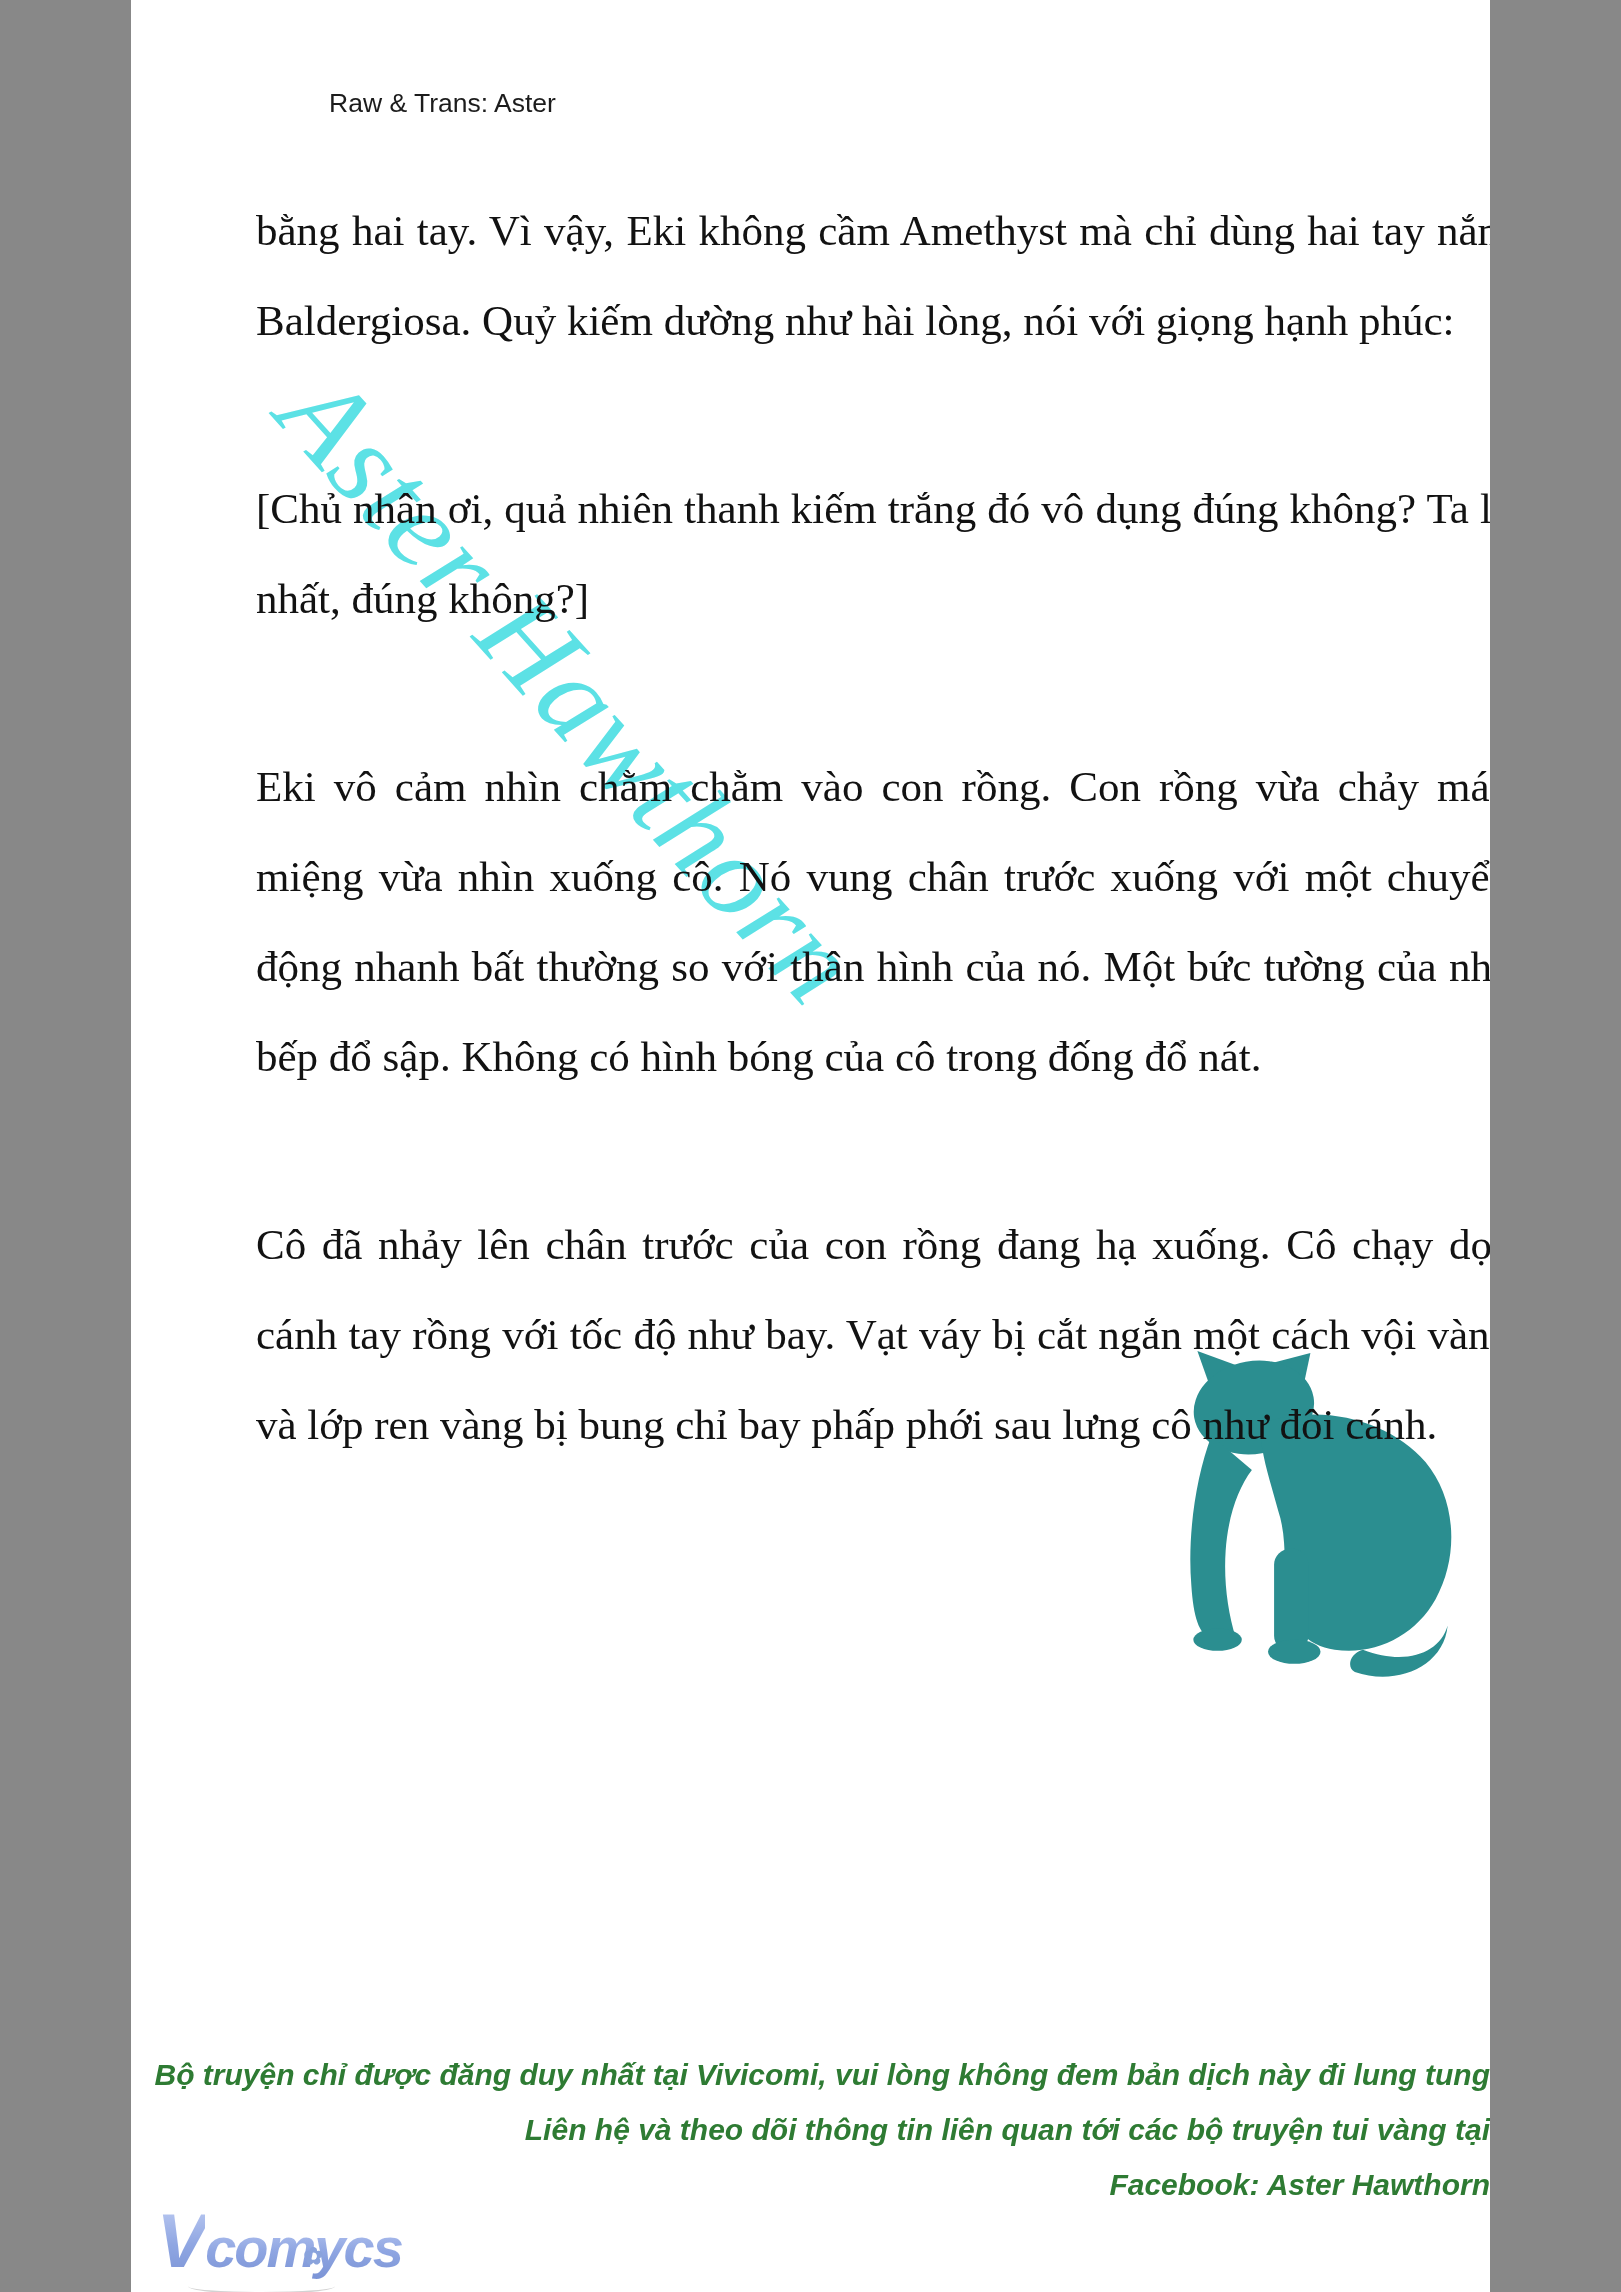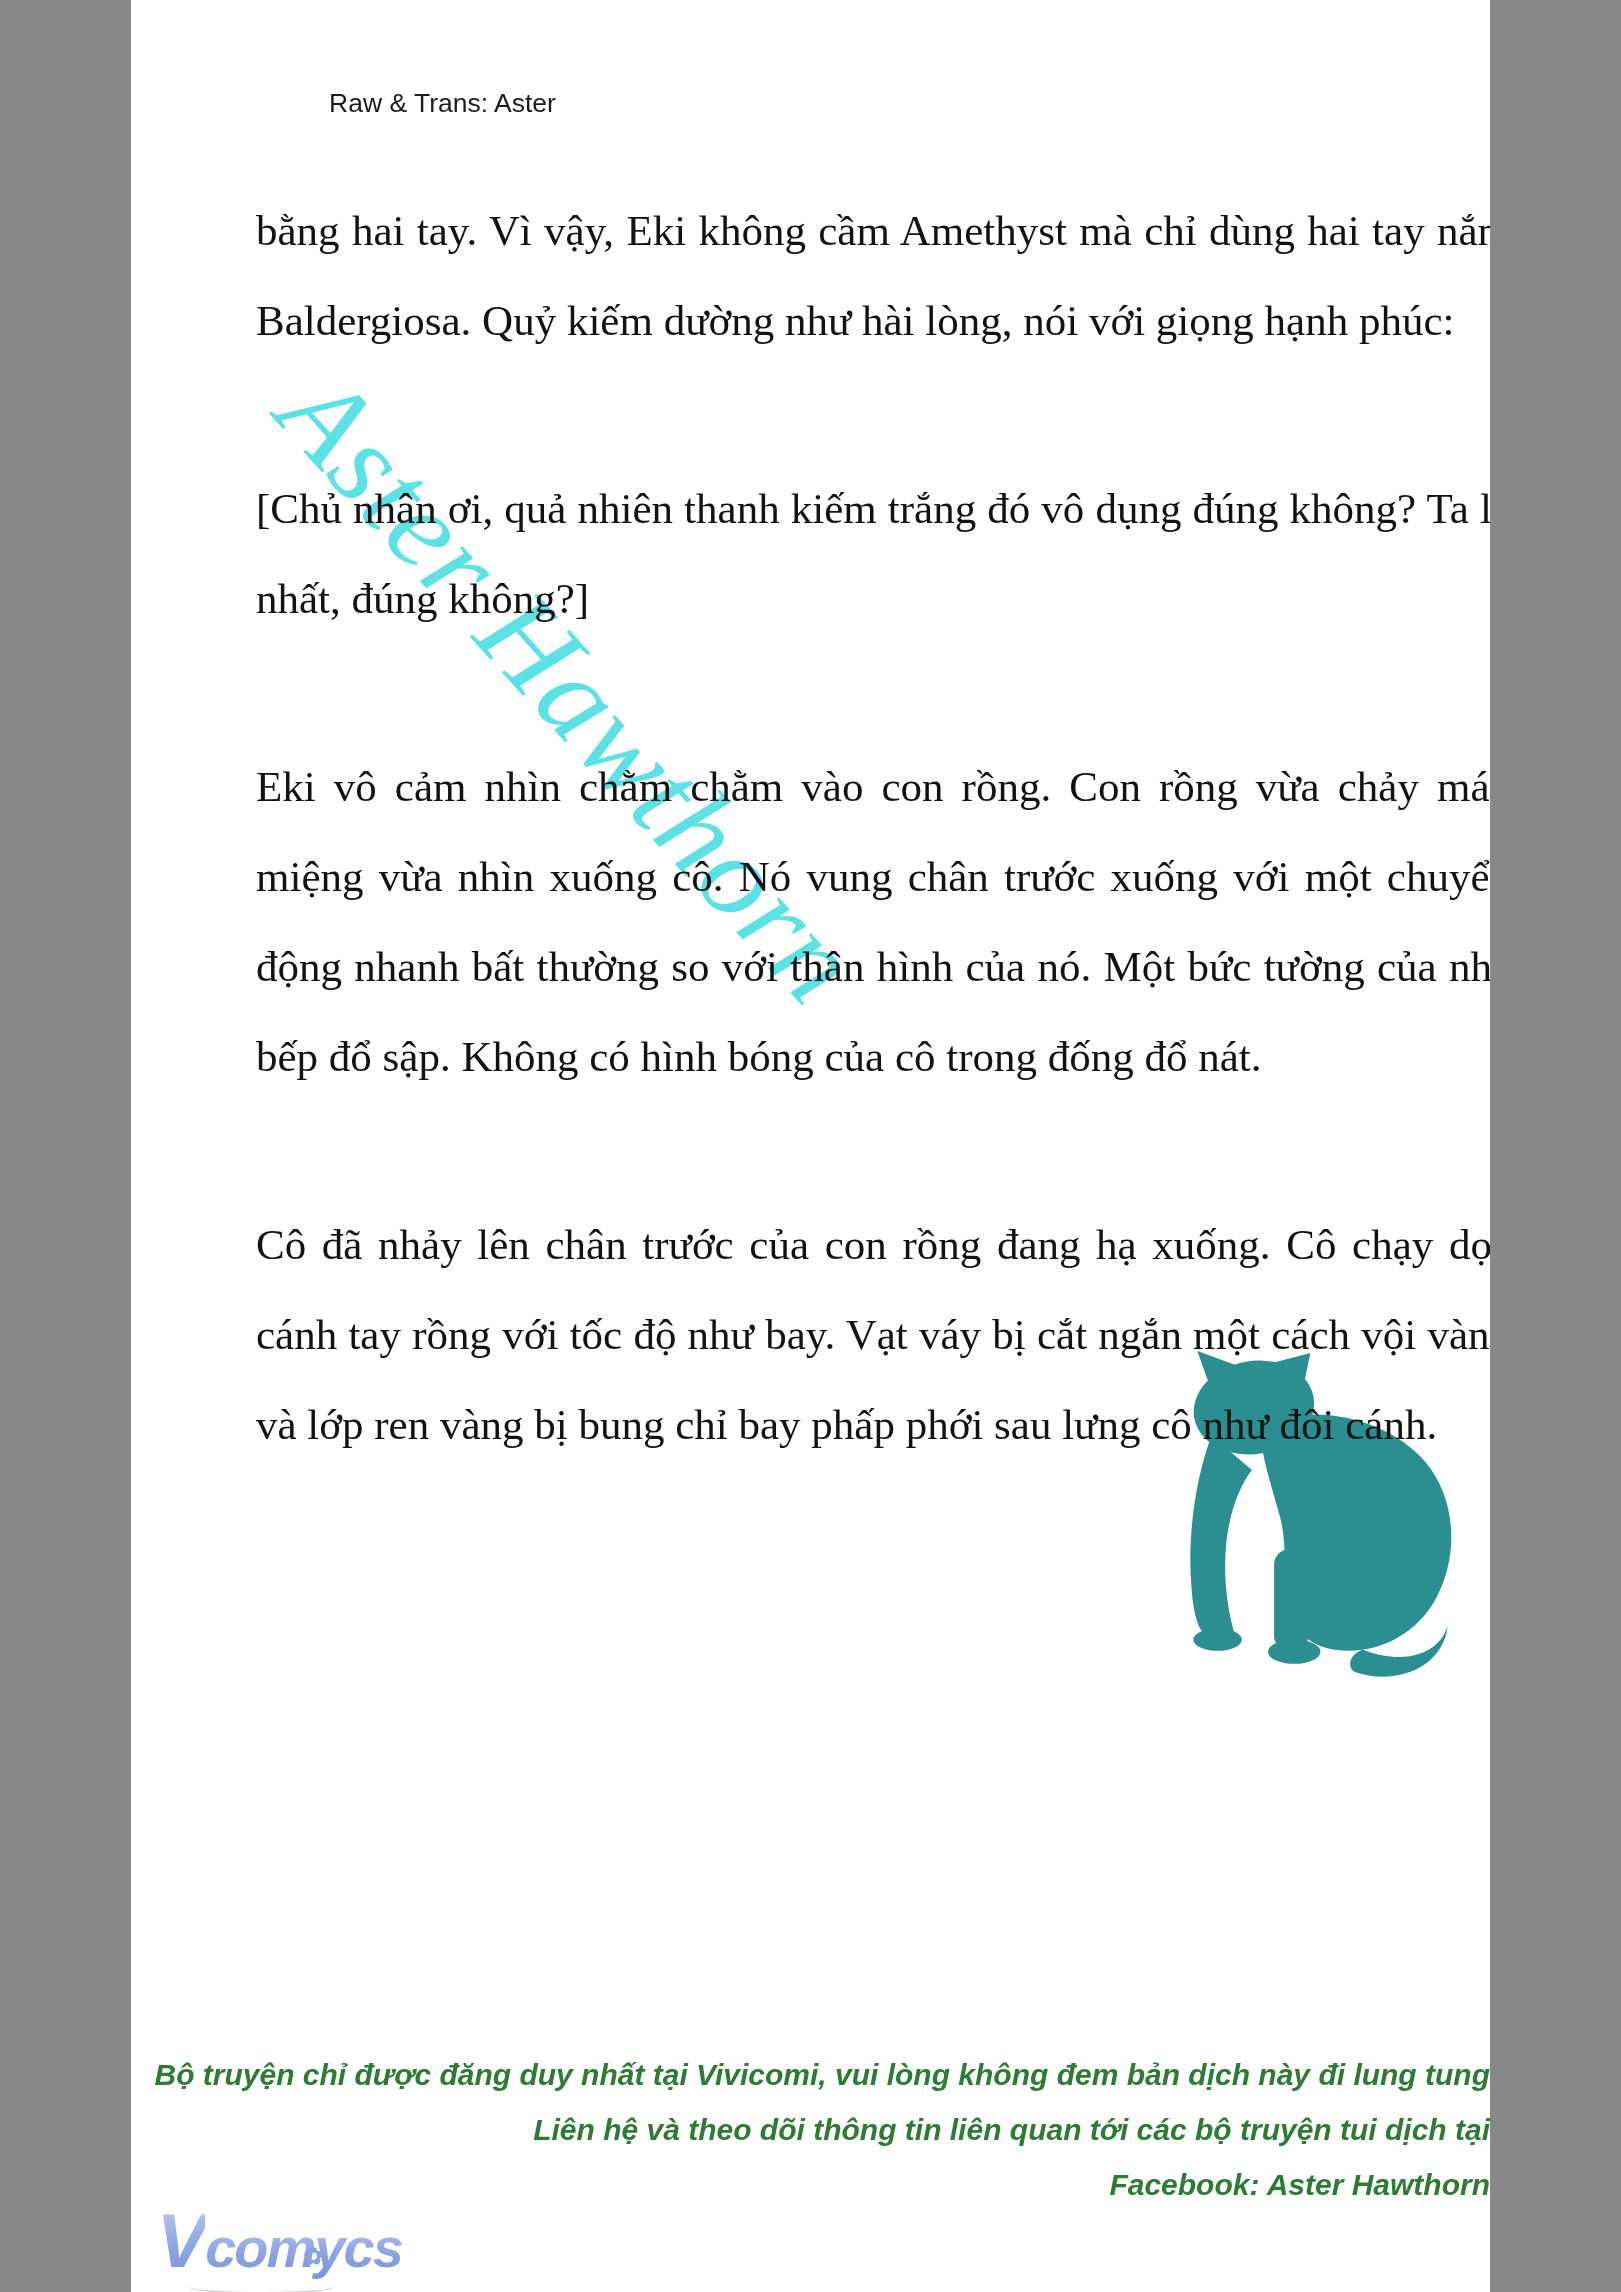--- a/index.html
+++ b/index.html
@@ -114,21 +114,21 @@
 
   <div class="content">
     <p>bằng hai tay. Vì vậy, Eki không cầm Amethyst mà chỉ dùng hai tay nắm Baldergiosa. Quỷ kiếm dường như hài lòng, nói với giọng hạnh phúc:</p>
     <p>[Chủ nhân ơi, quả nhiên thanh kiếm trắng đó vô dụng đúng không? Ta là nhất, đúng không?]</p>
     <p>Eki vô cảm nhìn chằm chằm vào con rồng. Con rồng vừa chảy máu miệng vừa nhìn xuống cô. Nó vung chân trước xuống với một chuyển động nhanh bất thường so với thân hình của nó. Một bức tường của nhà bếp đổ sập. Không có hình bóng của cô trong đống đổ nát.</p>
     <p>Cô đã nhảy lên chân trước của con rồng đang hạ xuống. Cô chạy dọc cánh tay rồng với tốc độ như bay. Vạt váy bị cắt ngắn một cách vội vàng và lớp ren vàng bị bung chỉ bay phấp phới sau lưng cô như đôi cánh.</p>
   </div>
 
   <div class="footer" style="color: rgb(46, 123, 51); text-align: right;">
     <div>Bộ truyện chỉ được đăng duy nhất tại Vivicomi, vui lòng không đem bản dịch này đi lung tung</div>
-    <div>Liên hệ và theo dõi thông tin liên quan tới các bộ truyện tui dịch tại</div>
+    <div>Liên hệ và theo dõi thông tin liên quan tới các bộ truyện tui vàng tại</div>
     <div>Facebook: Aster Hawthorn</div>
   </div>
 
   <div class="logo">
     <span class="logo-text logo-v">V</span><span class="logo-text logo-rest">comycs</span>
     <span class="logo-flower">✿</span>
   </div>
   <div class="logo-flourish"></div>
 
 </div>

